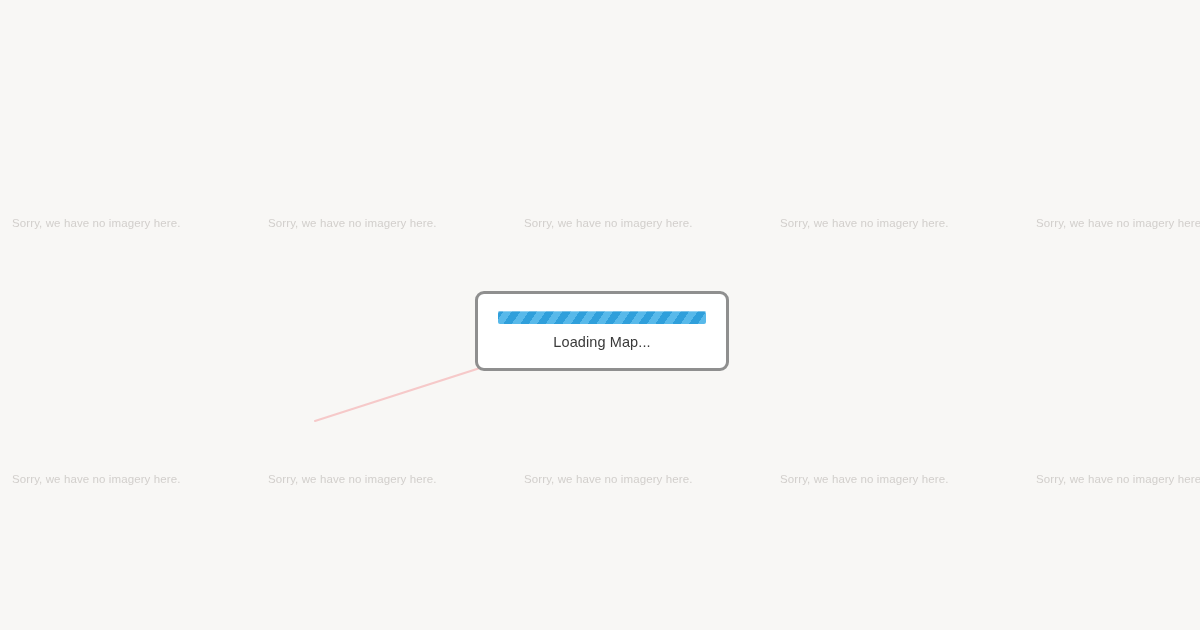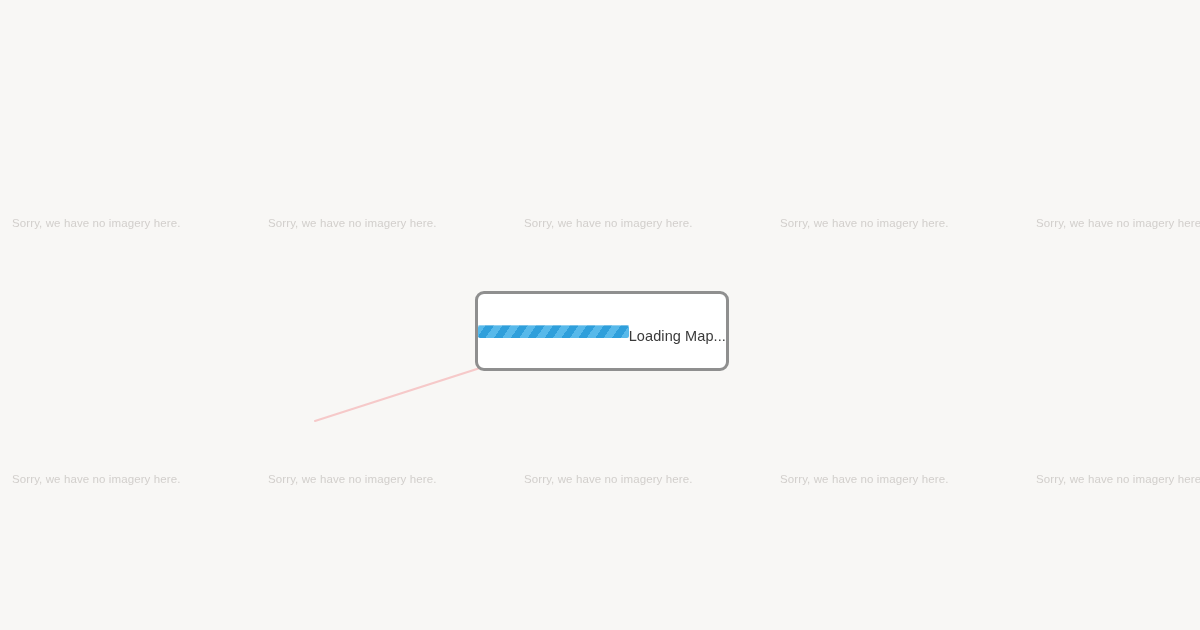--- a/index.html
+++ b/index.html
@@ -57,21 +57,21 @@
     position: absolute;
     left: 475px;
     top: 291px;
     width: 254px;
     height: 80px;
     box-sizing: border-box;
     background: #ffffff;
     border: 3px solid #8f8f8f;
     border-radius: 9px;
     display: flex;
-    flex-direction: row;
+    flex-direction: column;
     align-items: center;
     justify-content: center;
   }
 
   .progress-track {
     width: 208px;
     height: 13px;
     border-radius: 2px;
     overflow: hidden;
     background: #3ba3dd;

